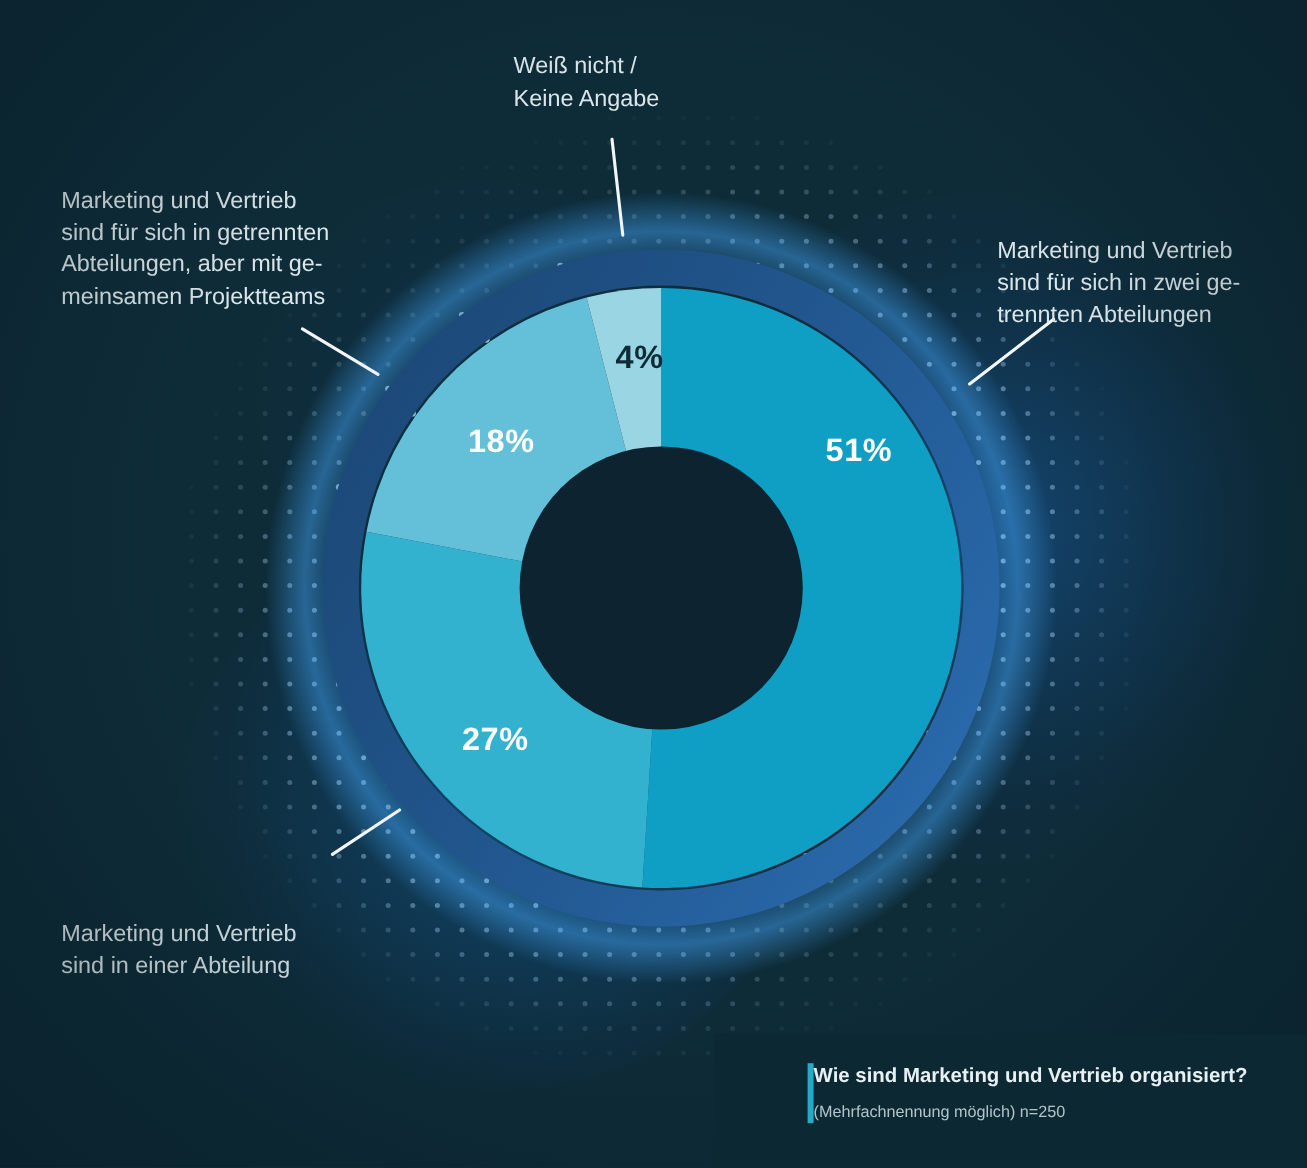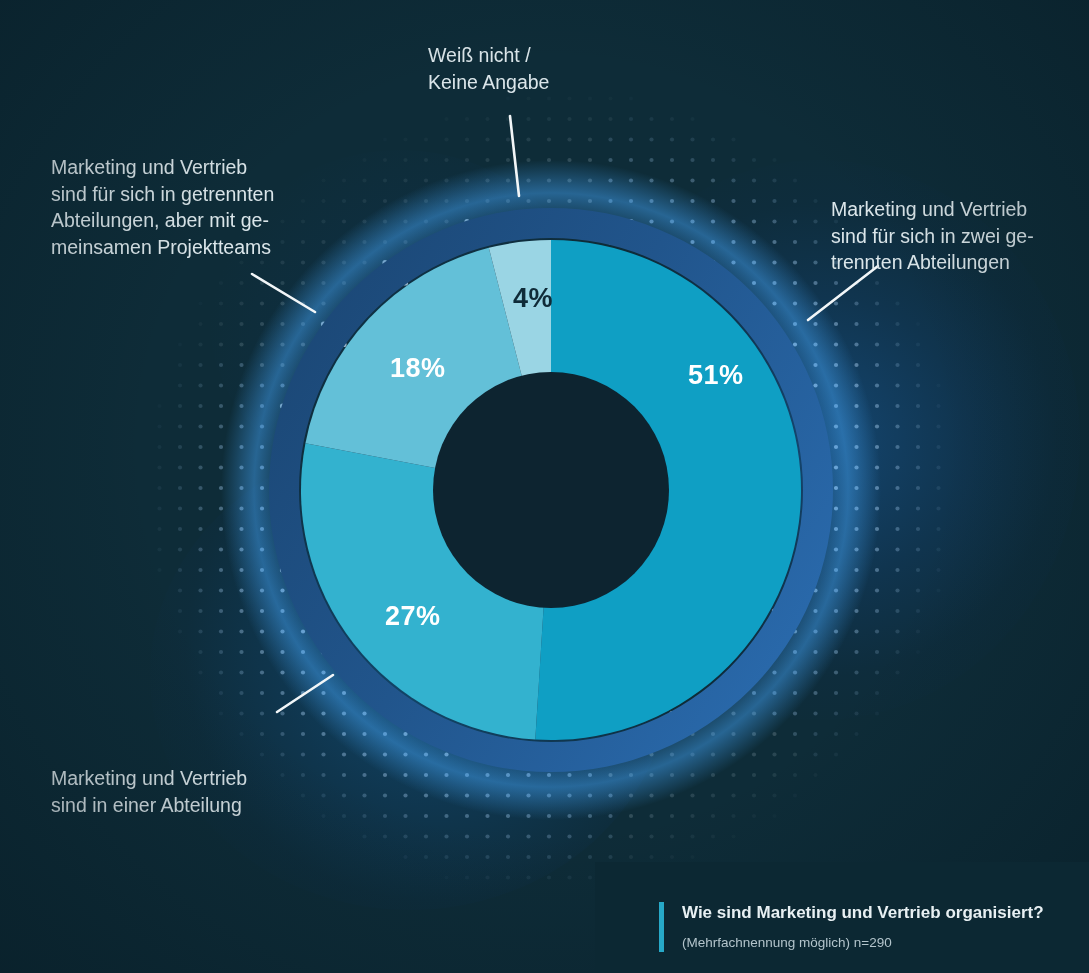--- a/index.html
+++ b/index.html
@@ -94,25 +94,23 @@
   
   #caption {
     position: absolute;
     left: 595px; top: 862px;
     width: 494px; height: 111px;
     background: #0c2833;
     box-sizing: border-box;
   }
   #caption-inner {
     position: absolute;
-    left: 64px; top: 24px;
-    padding-left: 18px;
+    left: 78px; top: 24px;
     border-left: 5px solid #27a9c8;
     min-height: 48px;
-    margin-top: 16px;
   }
   #caption-title {
     font-size: 17px;
     font-weight: bold;
     color: #e8f0f3;
     line-height: 22px;
   }
   #caption-sub {
     margin-top: 10px;
     font-size: 13.5px;
@@ -892,17 +890,17 @@
 sind für sich in zwei ge-
 trennten Abteilungen</div>
   <div class="callout" style="left:51px; top:765px;">Marketing und Vertrieb
 sind in einer Abteilung</div>
 
   <div class="vignette"></div>
 
   <div id="caption">
     <div id="caption-inner">
       <div id="caption-title">Wie sind Marketing und Vertrieb organisiert?</div>
-      <div id="caption-sub">(Mehrfachnennung möglich) n=290</div>
+      <div id="caption-sub">(Mehrfachnennung möglich) n=250</div>
     </div>
   </div>
 
 </div>
 
 </body></html>

